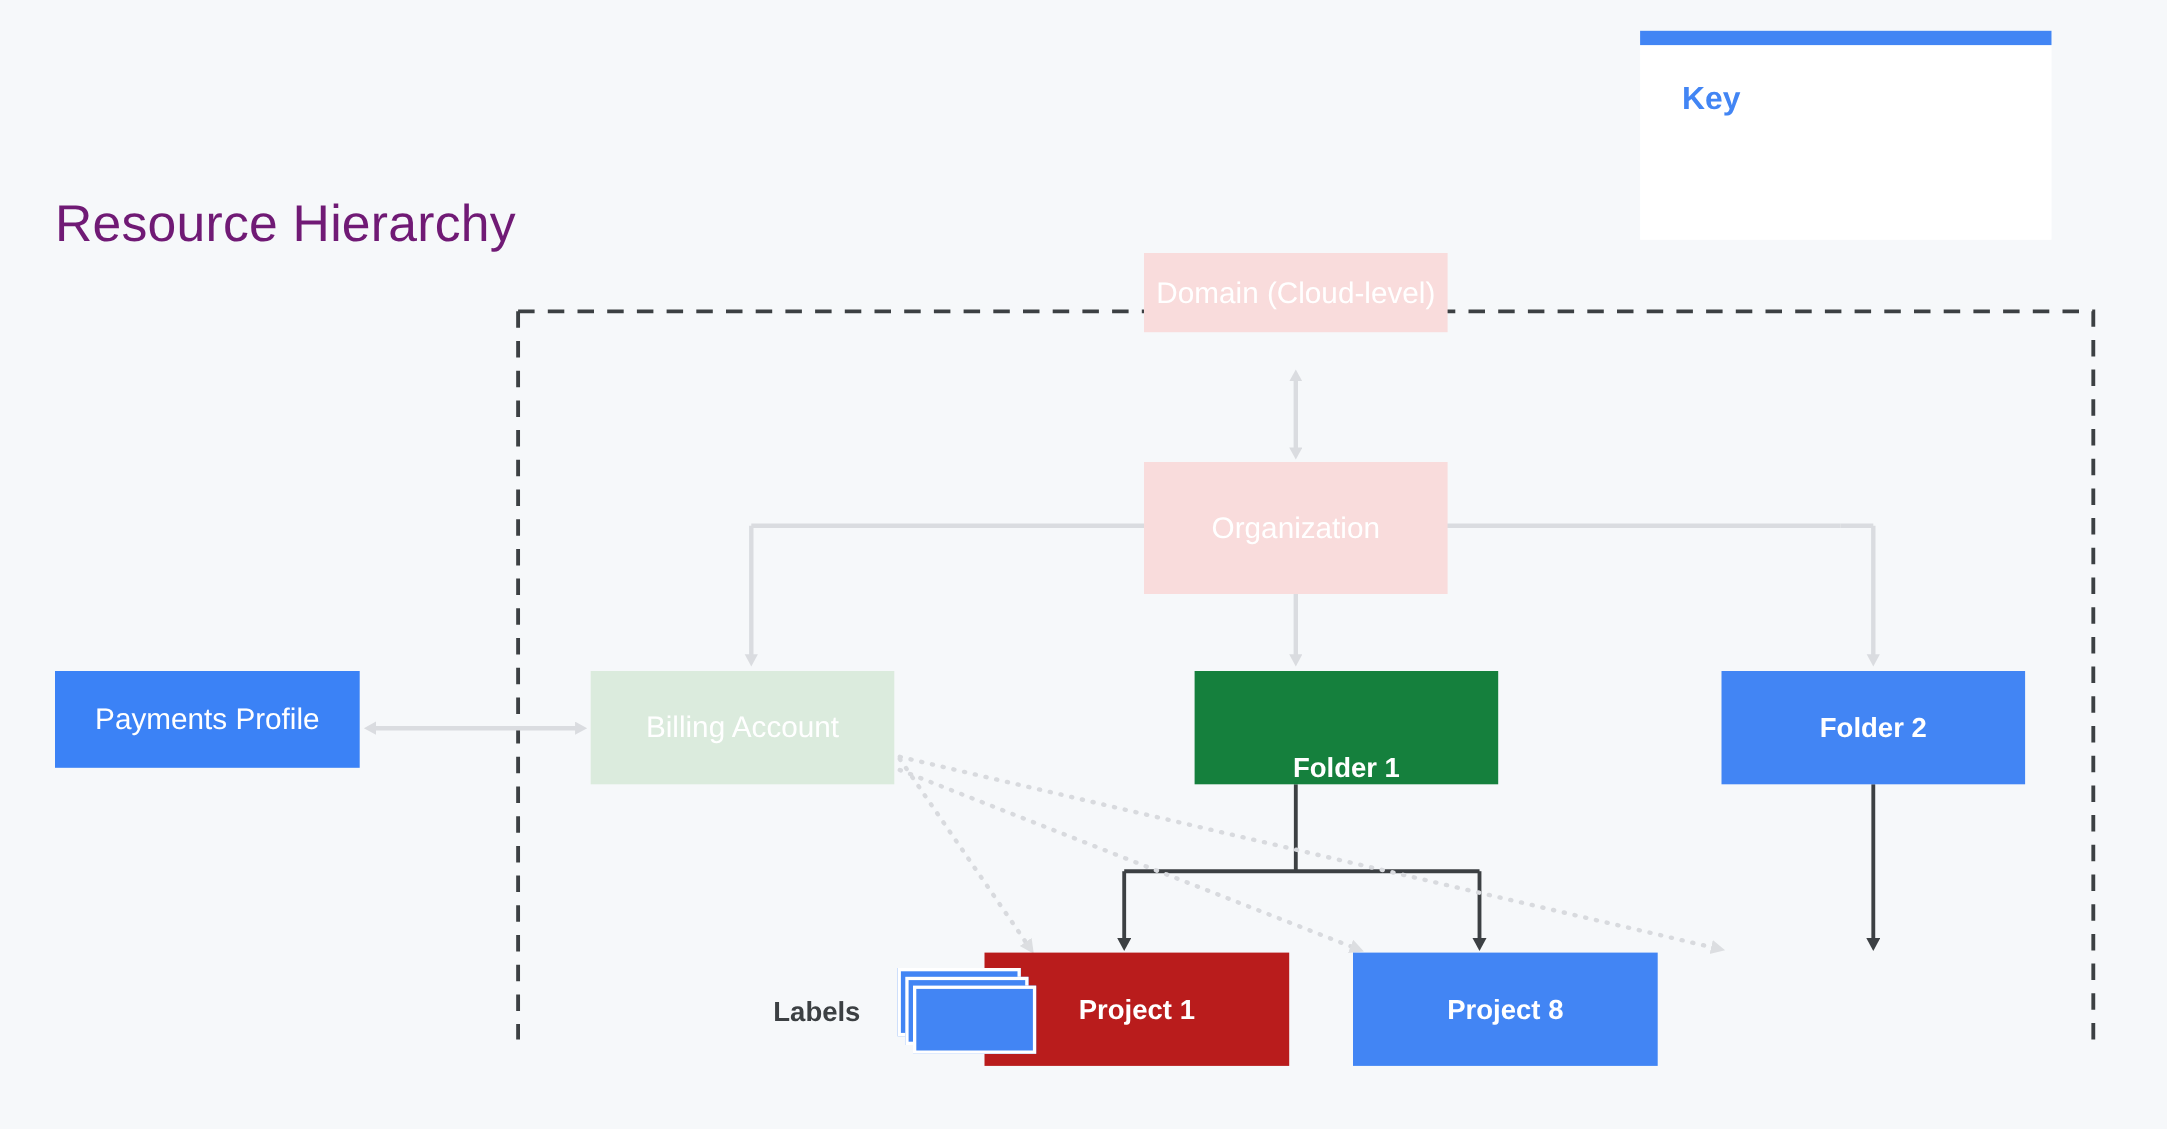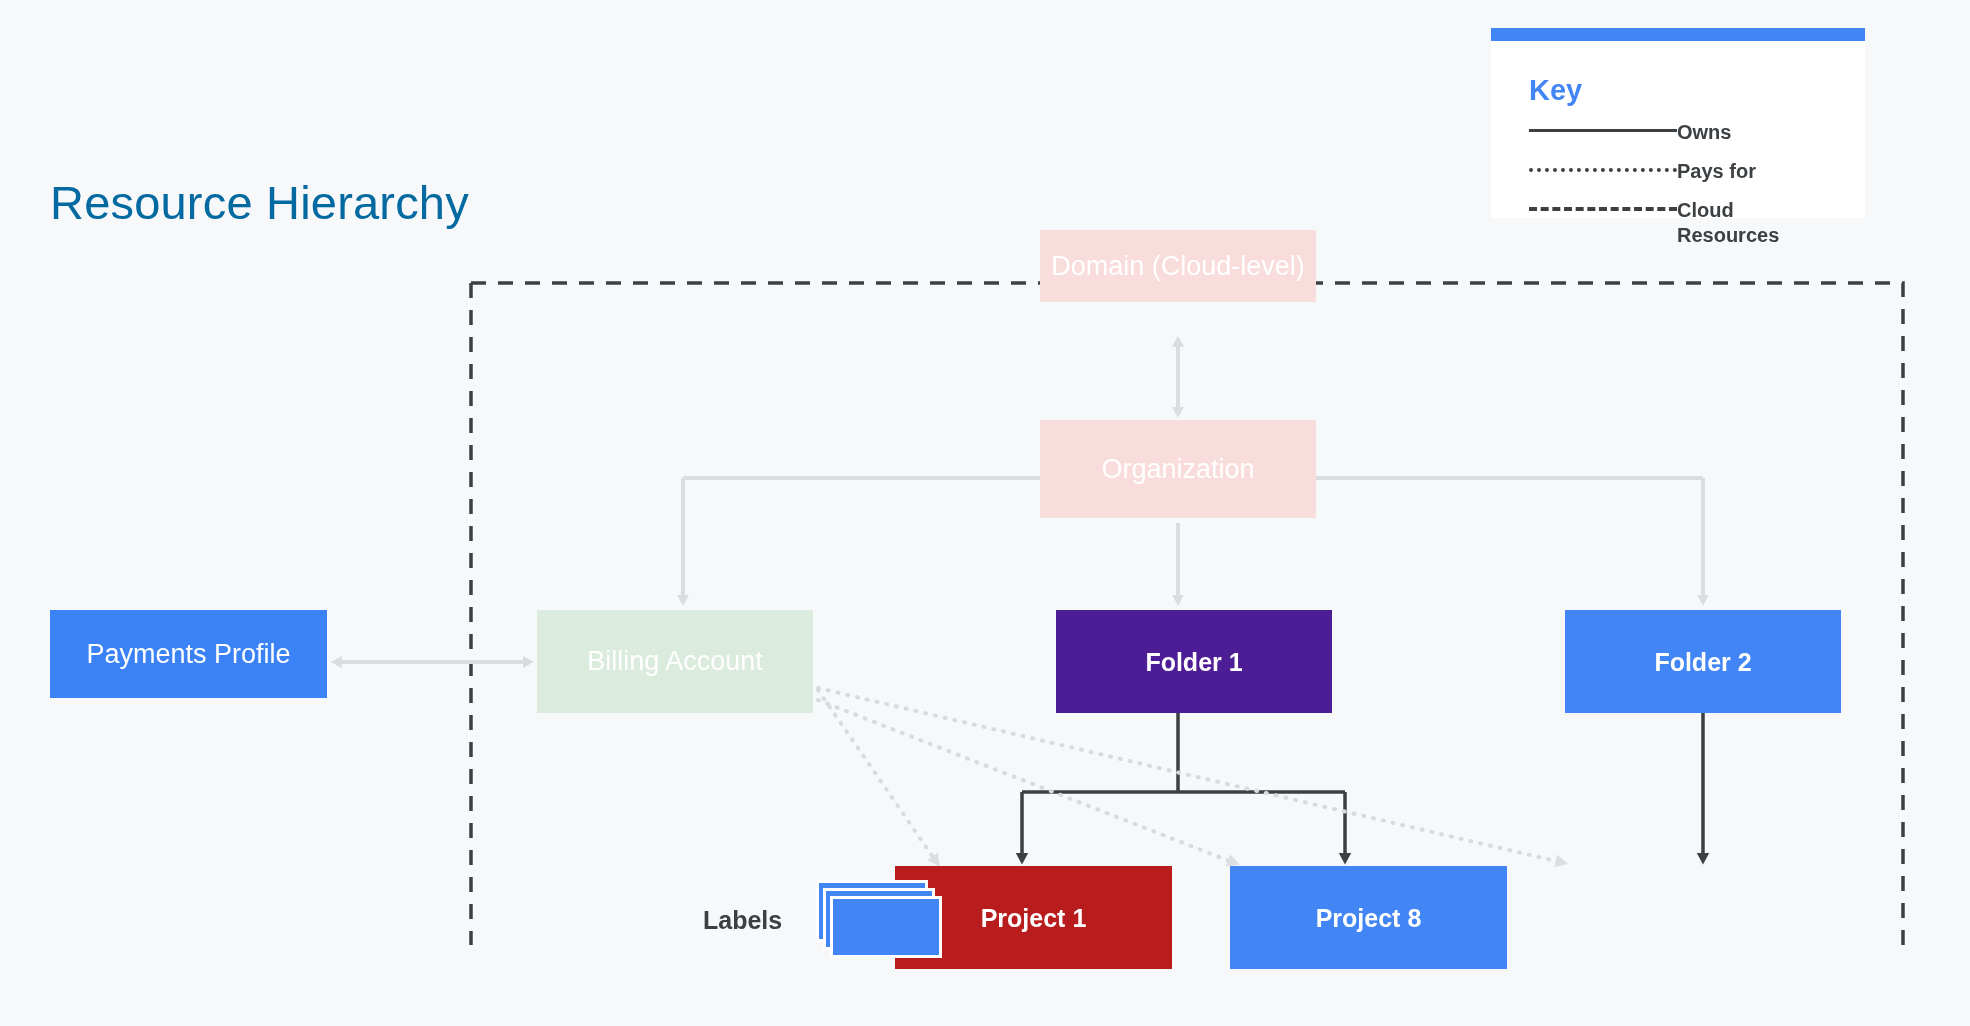--- a/index.html
+++ b/index.html
@@ -207,39 +207,39 @@
       <path d="M 1703,713 L 1703,858" fill="none" stroke="#3c4043" stroke-width="3.5" marker-end="url(#arrowDark)"></path>
     </g>
 
     <g>
       <path d="M 818,690 L 935,860" fill="none" stroke="#d8dade" stroke-width="4" stroke-dasharray="1 9" stroke-linecap="round" marker-end="url(#arrowPale)"></path>
       <path d="M 818,700 L 1232,862" fill="none" stroke="#d8dade" stroke-width="4" stroke-dasharray="1 9" stroke-linecap="round" marker-end="url(#arrowPale)"></path>
       <path d="M 818,688 L 1560,862" fill="none" stroke="#d8dade" stroke-width="4" stroke-dasharray="1 9" stroke-linecap="round" marker-end="url(#arrowPale)"></path>
     </g>
   </svg>
 
-  <div class="page-title" style="color: #0369a1;">Resource Hierarchy</div>
+  <div class="page-title" style="color: #701a75;">Resource Hierarchy</div>
 
   <div class="node pale" id="node-domain" style="left: 1040px; top: 230px; width: 276px; height: 72px; background: rgb(249, 220, 220);">
     <span class="node-label">Domain (Cloud-level)</span>
   </div>
 
-  <div class="node pale" id="node-organization" style="left: 1040px; top: 420px; width: 276px; height: 98px; background: rgb(249, 220, 220);">
+  <div class="node pale" id="node-organization" style="left: 1040px; top: 420px; width: 276px; height: 120px; background: rgb(249, 220, 220);">
     <span class="node-label">Organization</span>
   </div>
 
   <div class="node pale" id="node-payments" style="left: 50px; top: 610px; width: 277px; height: 88px; background: #3b82f6;">
     <span class="node-label">Payments Profile</span>
   </div>
 
   <div class="node pale" id="node-billing" style="left: 537px; top: 610px; width: 276px; height: 103px; background: rgb(219, 235, 221);">
     <span class="node-label">Billing Account</span>
   </div>
 
-  <div class="node solid" id="node-folder1" style="left: 1056px; top: 610px; width: 276px; height: 103px; background: #4c1d95;">
+  <div class="node solid" id="node-folder1" style="left: 1086px; top: 610px; width: 276px; height: 103px; background: #15803d; align-items: flex-end;">
     <span class="node-label">Folder 1</span>
   </div>
 
   <div class="node solid" id="node-folder2" style="left: 1565px; top: 610px; width: 276px; height: 103px; background: rgb(66, 133, 244);">
     <span class="node-label">Folder 2</span>
   </div>
 
   <div class="node solid" id="node-project1" style="left: 895px; top: 866px; width: 277px; height: 103px; background: #b91c1c;">
     <span class="node-label">Project 1</span>
   </div>
@@ -254,37 +254,15 @@
   <div class="labels-stack" style="left:816px; top:880px;">
     <div class="card c1" style="background: rgb(66, 133, 244);"></div>
     <div class="card c2" style="background: rgb(66, 133, 244);"></div>
     <div class="card c3" style="background: rgb(66, 133, 244);"></div>
   </div>
 
   <div class="key-panel">
     <div class="key-bar" style="background: rgb(66, 133, 244);"></div>
     <div class="key-title" style="color: rgb(66, 133, 244);">Key</div>
 
-    <div class="key-rows">
-      <div class="key-row">
-        <div class="key-sample">
-          <div class="ln solid"></div>
-        </div>
-        <div class="key-text">Owns</div>
-      </div>
-
-      <div class="key-row">
-        <div class="key-sample">
-          <div class="ln dotted"></div>
-        </div>
-        <div class="key-text">Pays for</div>
-      </div>
-
-      <div class="key-row">
-        <div class="key-sample">
-          <div class="ln dashed"></div>
-        </div>
-        <div class="key-text" style="max-width:130px;">Cloud Resources</div>
-      </div>
-    </div>
   </div>
 
 </div>
 
 </body></html>

